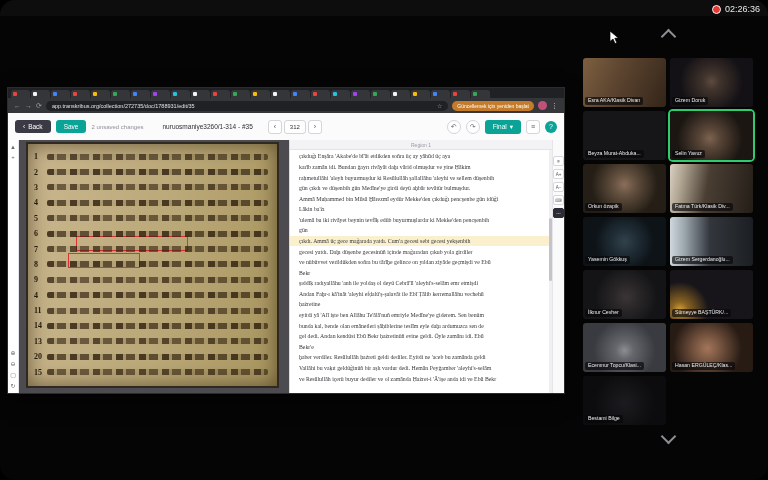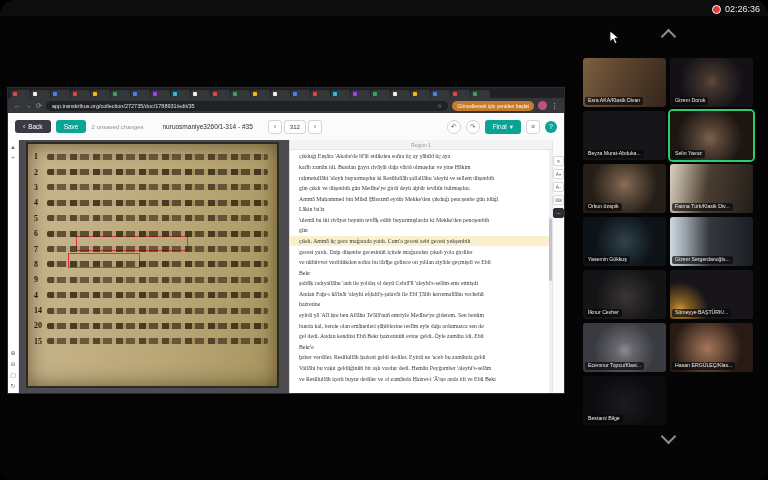--- a/index.html
+++ b/index.html
@@ -312,26 +312,34 @@
             <div class="ms-row" data-idx="8">
               <span class="ms-num">9</span>
               <span class="ms-squiggle"></span>
             </div>
 
             <div class="ms-row" data-idx="9">
               <span class="ms-num">4</span>
               <span class="ms-squiggle"></span>
             </div>
 
+            <div class="ms-row" data-idx="10">
+              <span class="ms-num">11</span>
+              <span class="ms-squiggle"></span>
+            </div>
 
             <div class="ms-row" data-idx="11">
               <span class="ms-num">14</span>
               <span class="ms-squiggle"></span>
             </div>
 
+            <div class="ms-row" data-idx="12">
+              <span class="ms-num">13</span>
+              <span class="ms-squiggle"></span>
+            </div>
 
             <div class="ms-row" data-idx="13">
               <span class="ms-num">20</span>
               <span class="ms-squiggle"></span>
             </div>
 
             <div class="ms-row" data-idx="14">
               <span class="ms-num">15</span>
               <span class="ms-squiggle"></span>
             </div>

